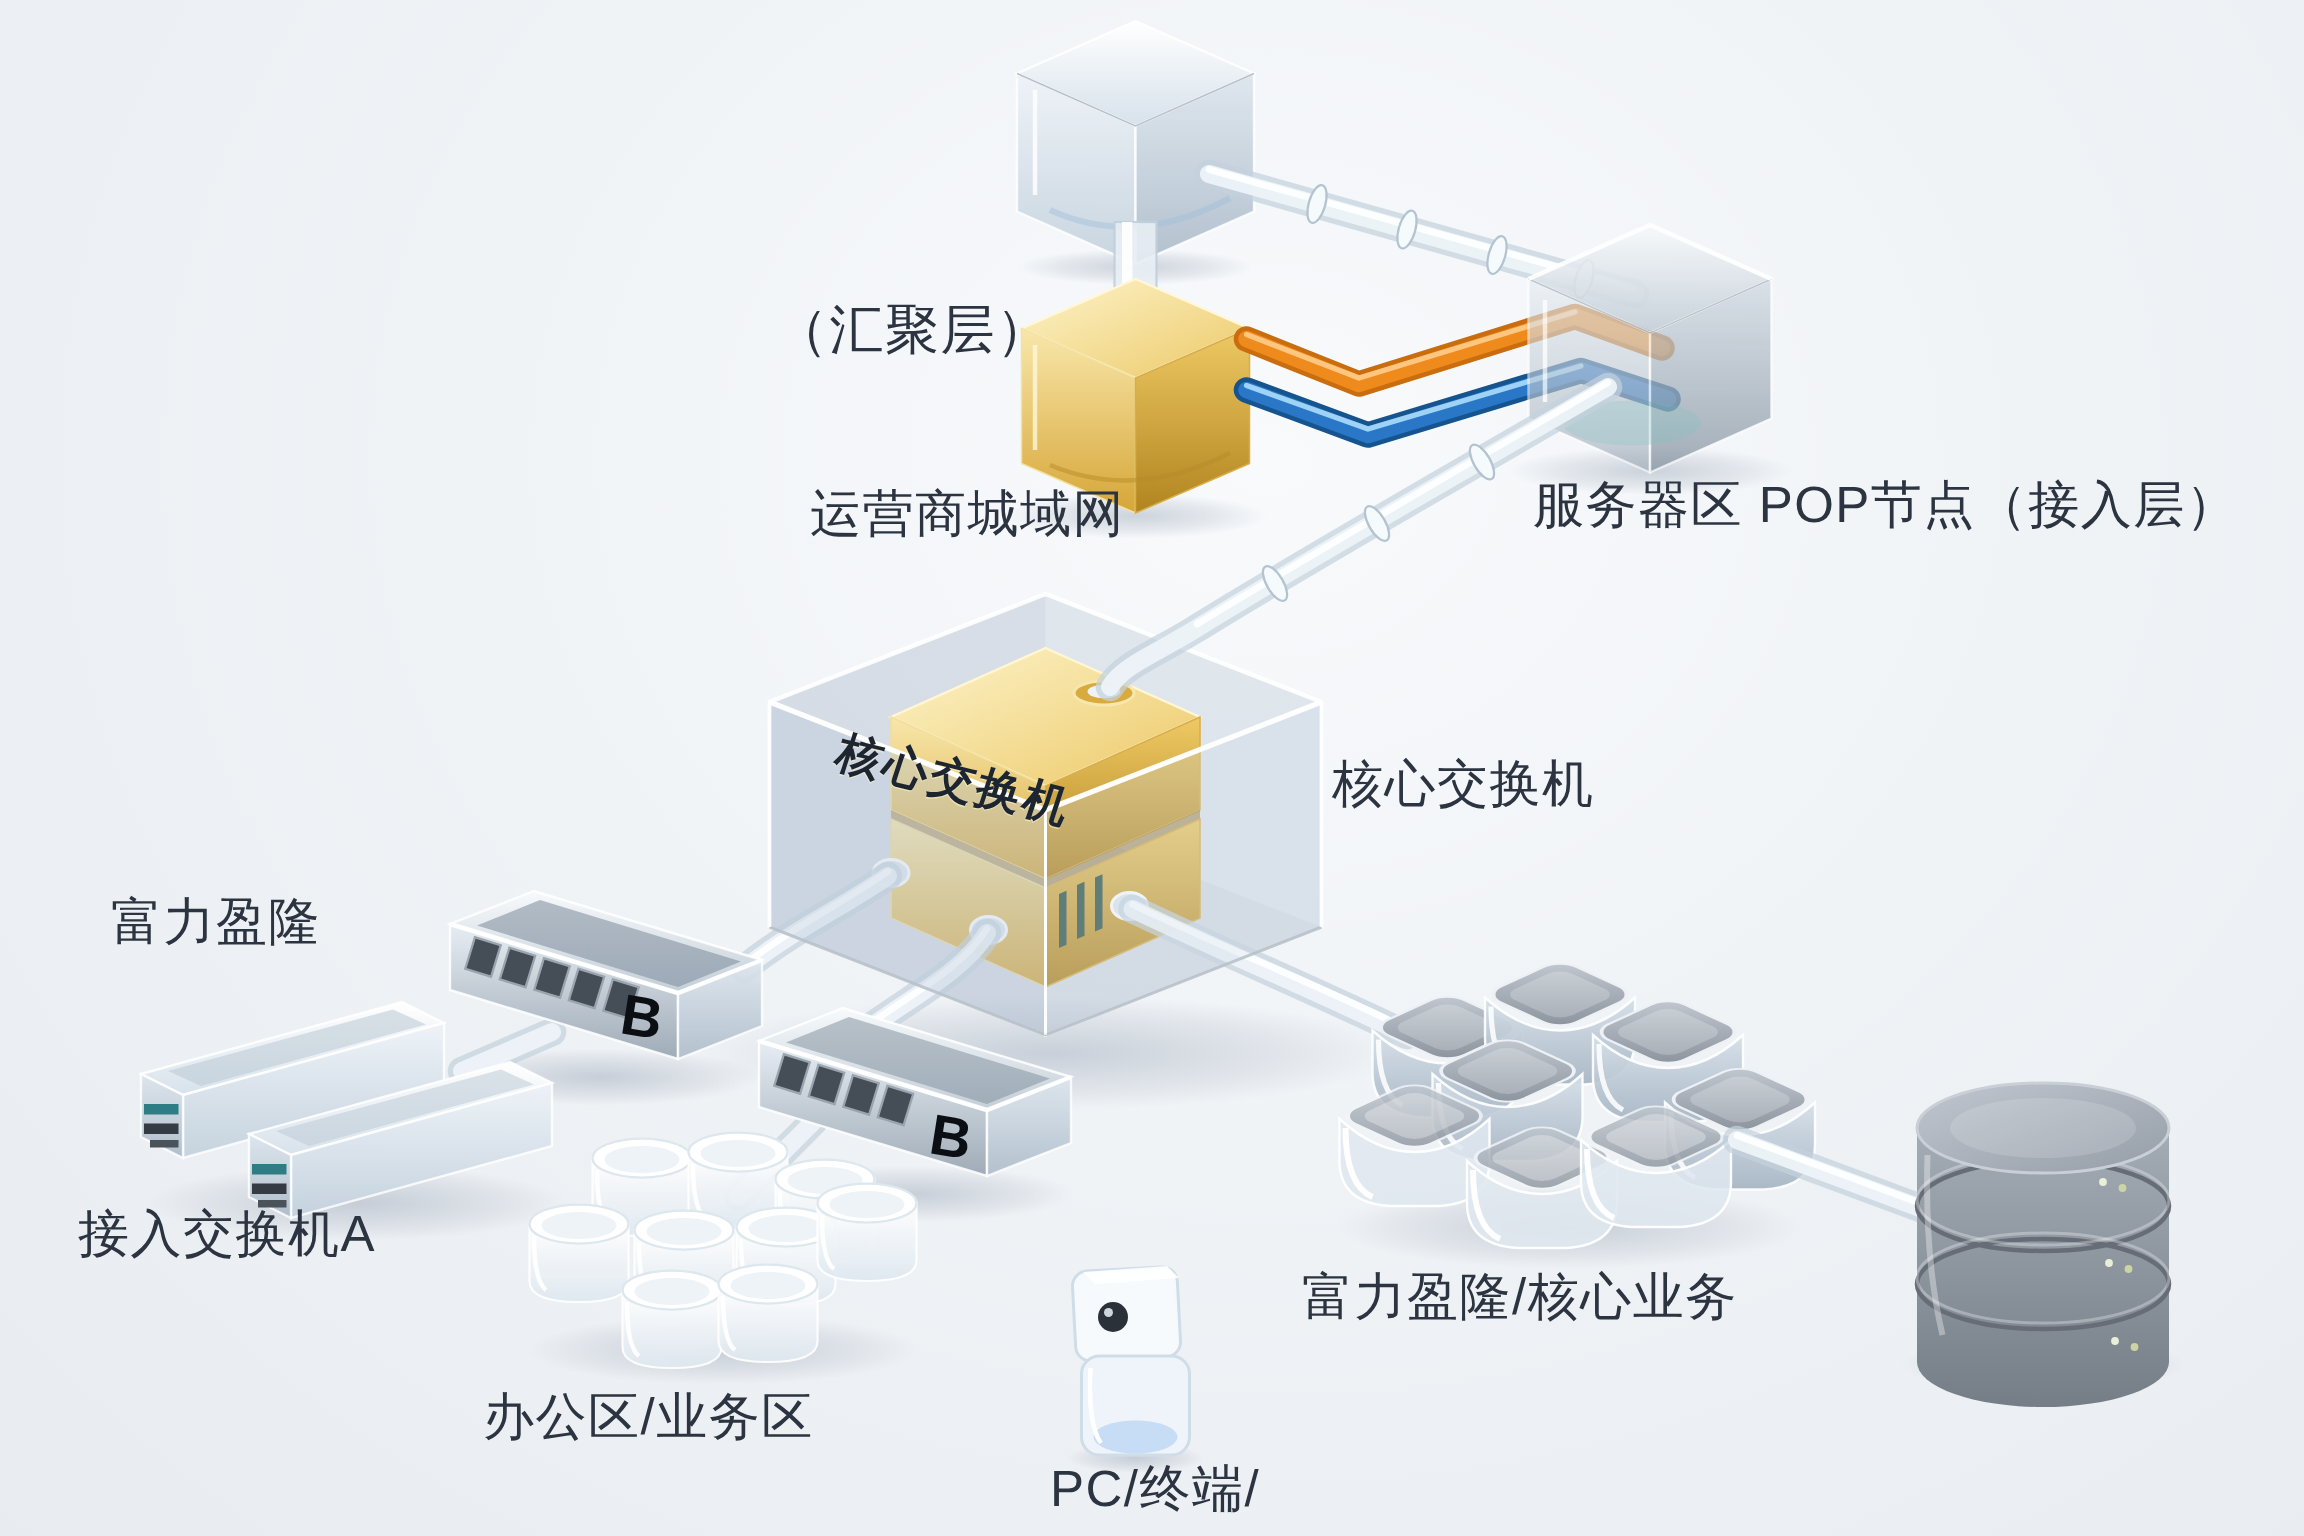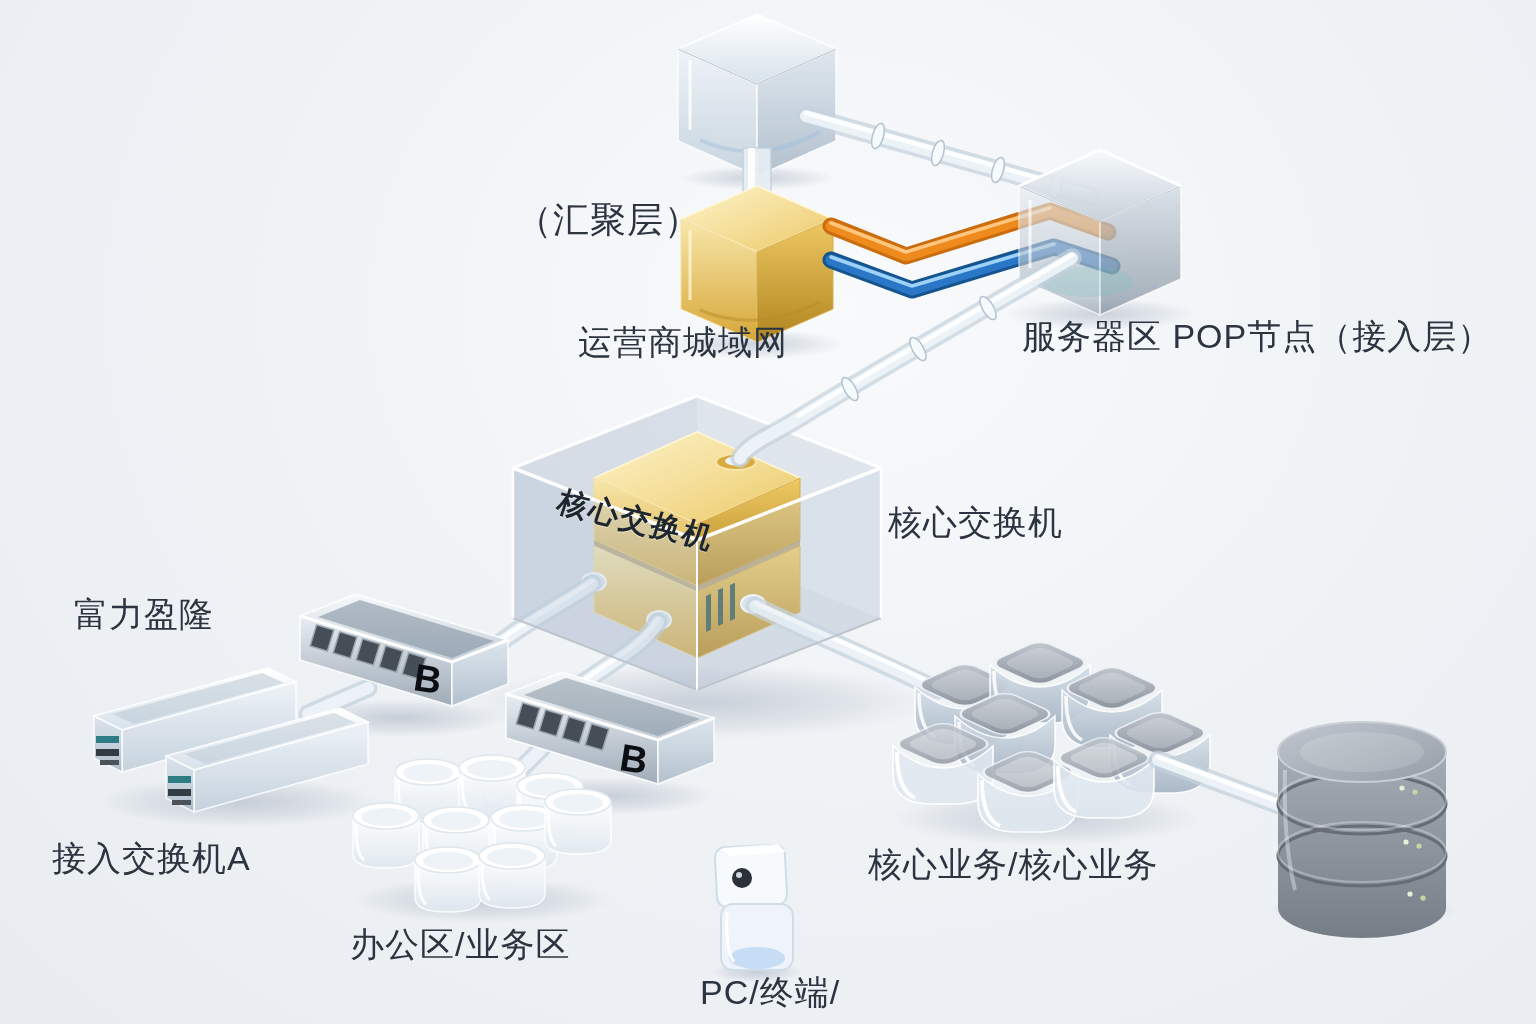--- a/index.html
+++ b/index.html
@@ -373,28 +373,28 @@
       <circle cx="1406" cy="842" r="2.6" fill="#e9eed9"></circle>
       <circle cx="1419" cy="846" r="2.6" fill="#ccd5a2"></circle>
       <circle cx="1410" cy="894" r="2.6" fill="#e9eed9"></circle>
       <circle cx="1423" cy="898" r="2.6" fill="#ccd5a2"></circle>
     </g>
   </g>
 </svg>
 
 <div>
   <div class="lbl" style="left:516px; top:196px; font-size:36px;">（汇聚层）</div>
-  <div class="lbl" style="left:578px; top:320px;">运营商城域网</div>
+  <div class="lbl" style="left:540px; top:320px;">运营商城域网</div>
   <div class="lbl" style="left:1022px; top:314px;">服务器区 POP节点（接入层）</div>
   <div class="lbl" style="left:888px; top:500px;">核心交换机</div>
   <div class="lbl" style="left:74px; top:592px;">富力盈隆</div>
-  <div class="lbl" style="left:52px; top:836px;">接入交换机A</div>
-  <div class="lbl" style="left:350px; top:922px;">办公区/业务区</div>
+  <div class="lbl" style="left:52px; top:800px;">接入交换机A</div>
+  <div class="lbl" style="left:322px; top:922px;">办公区/业务区</div>
   <div class="lbl" style="left:700px; top:970px;">PC/终端/</div>
-  <div class="lbl" style="left:868px; top:842px;">核心业务/核心业务</div>
+  <div class="lbl" style="left:868px; top:842px;">富力盈隆/核心业务</div>
 
   <div class="device-label">核心交换机</div>
 
   <div class="badge" style="left:414px; top:658px;">B</div>
   <div class="badge" style="left:620px; top:738px;">B</div>
 </div>
 
 </div>
 
 </body></html>

